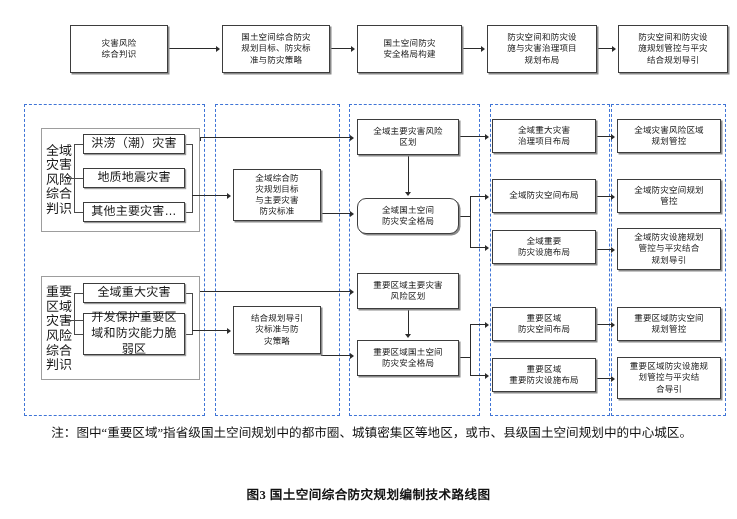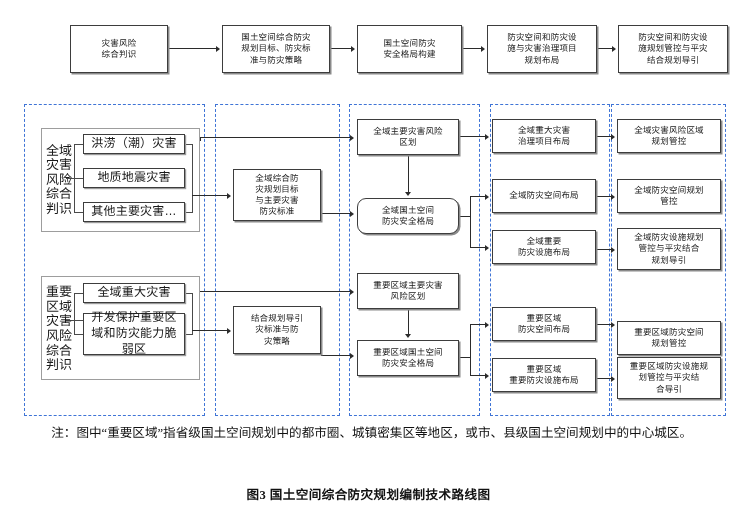--- a/index.html
+++ b/index.html
@@ -222,21 +222,21 @@
   <div class="ln lnh" style="left:470px;top:375px;width:16px;"></div>
   <div class="arw" style="left:485px;top:372.5px;"></div>
 
   <div class="node" style="left:617px;top:119px;width:104px;height:34px;">全域灾害风险区域
 规划管控</div>
   <div class="node" style="left:617px;top:179px;width:104px;height:34px;">全域防灾空间规划
 管控</div>
   <div class="node" style="left:617px;top:228px;width:104px;height:42px;">全域防灾设施规划
 管控与平灾结合
 规划导引</div>
-  <div class="node" style="left:617px;top:307px;width:104px;height:34px;margin-top:14px;">重要区域防灾空间
+  <div class="node" style="left:617px;top:307px;width:104px;height:34px;">重要区域防灾空间
 规划管控</div>
   <div class="node" style="left:617px;top:357px;width:104px;height:42px;">重要区域防灾设施规
 划管控与平灾结
 合导引</div>
 
   <div class="ln lnh" style="left:596px;top:136px;width:16px;"></div>
   <div class="arw" style="left:611px;top:133.5px;"></div>
   <div class="ln lnh" style="left:596px;top:196px;width:16px;"></div>
   <div class="arw" style="left:611px;top:193.5px;"></div>
   <div class="ln lnh" style="left:596px;top:249px;width:16px;"></div>

